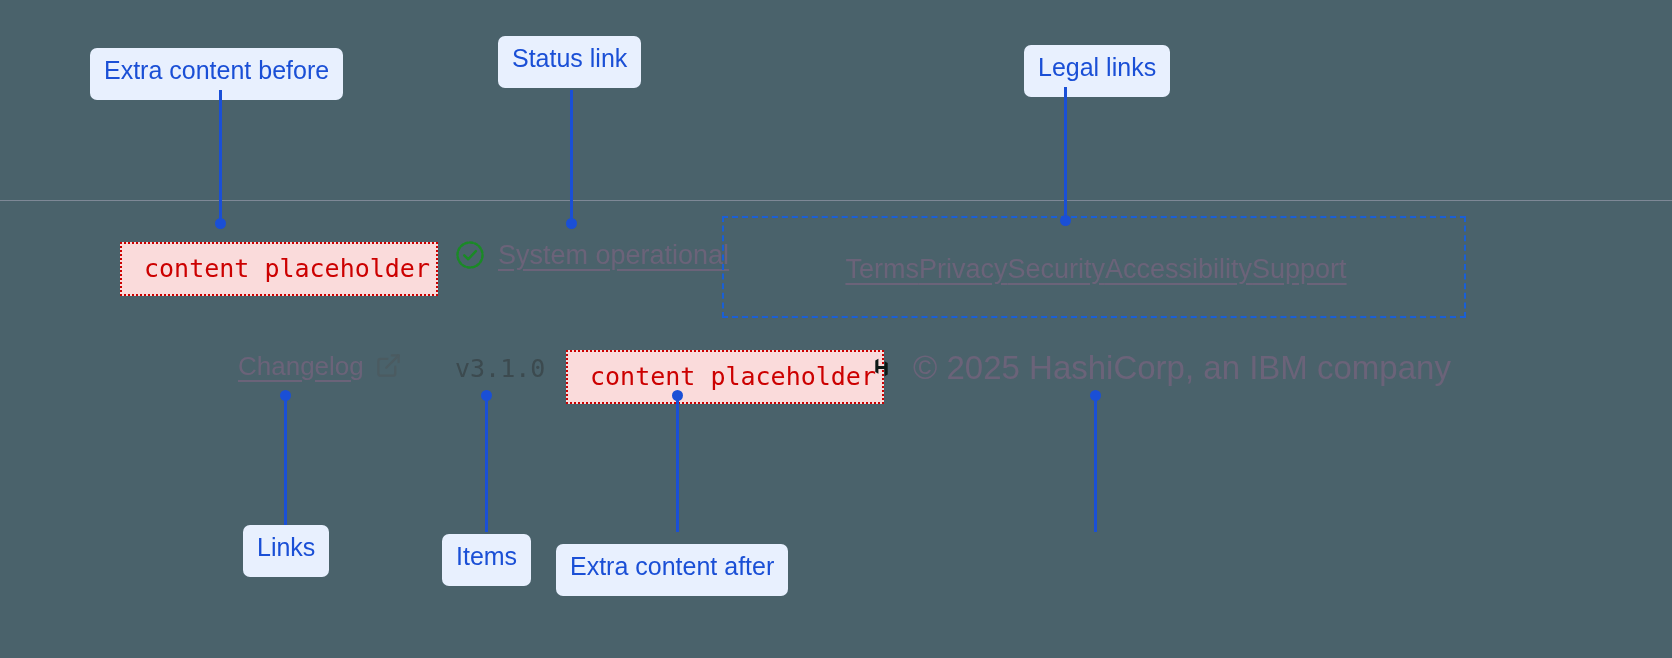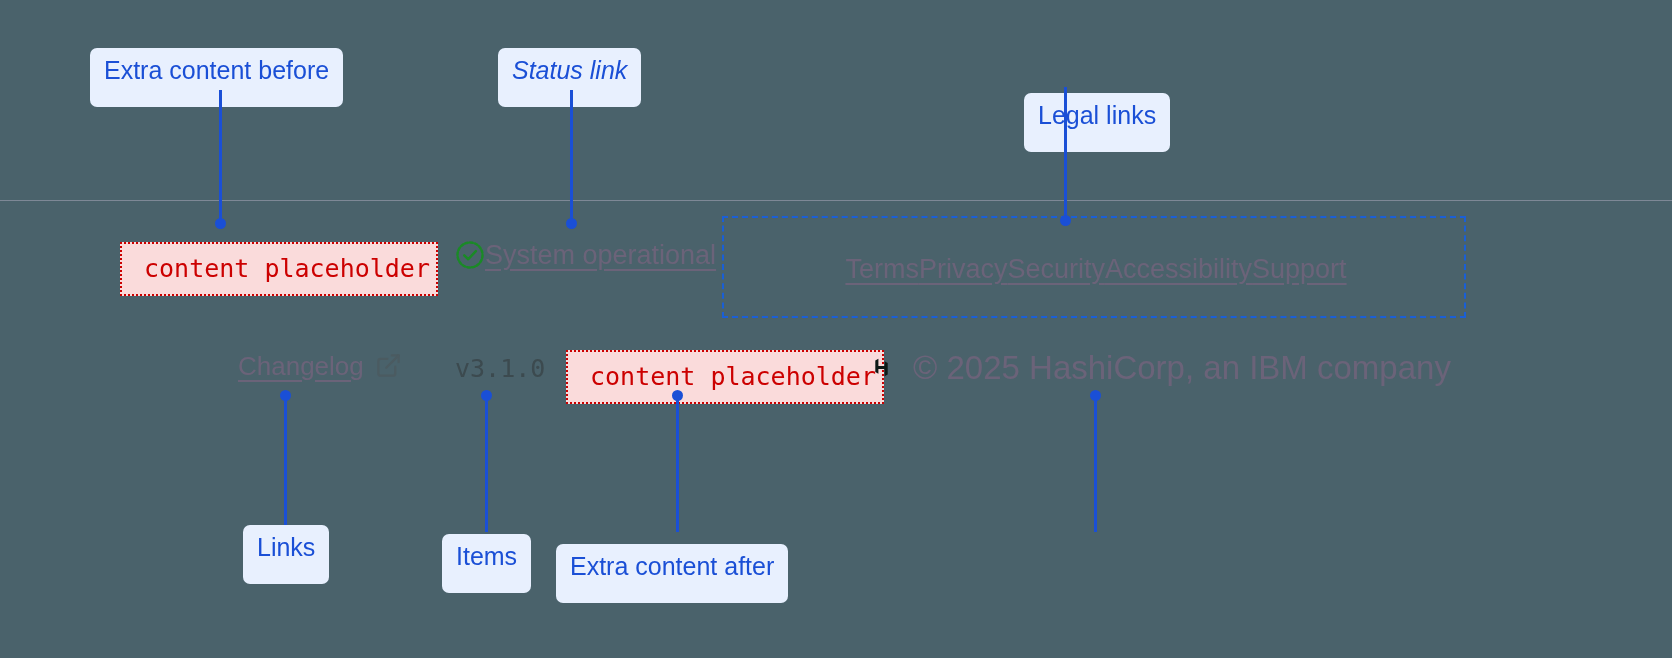--- a/index.html
+++ b/index.html
@@ -21,21 +21,21 @@
   }
 
   
   .callout {
     position: absolute;
     background: #e8f0fe;
     color: #1a4fd6;
     border-radius: 7px;
     font-size: 25px;
     line-height: 1;
-    padding: 10px 14px 24px 14px;
+    padding: 10px 14px 17px 14px;
     white-space: nowrap;
     font-family: "Liberation Sans", sans-serif;
   }
   
   .conn {
     position: absolute;
     width: 3px;
     background: #1a4fd6;
   }
   .dot {
@@ -83,20 +83,21 @@
     cursor: pointer;
   }
   .flink-sm { font-size: 26px; }
 
   
   .status {
     position: absolute;
     left: 455px; top: 40px;
     display: flex;
     align-items: center;
+    gap: 13px;
   }
   .check-icon { width: 30px; height: 30px; display: block; }
 
   
   .legal-box {
     position: absolute;
     left: 722px; top: 16px;
     width: 744px; height: 102px;
     border: 2px dashed #1a5fd6;
   }
@@ -205,25 +206,25 @@
         </span>
         <span class="copy-text">© 2025 HashiCorp, an IBM company</span>
       </div>
     </div>
   </div>
 
   <div class="callout" style="left:90px; top:48px;">Extra content before</div>
   <div class="conn" style="left:219px; top:90px; height:133px;"></div>
   <div class="dot" style="left:215px; top:218px;"></div>
 
-  <div class="callout" style="left:498px; top:48px;font-style:italic;">Status link</div>
+  <div class="callout" style="left:498px; top:36px;">Status link</div>
   <div class="conn" style="left:570px; top:90px; height:133px;"></div>
   <div class="dot" style="left:566px; top:218px;"></div>
 
-  <div class="callout" style="left:1024px; top:45px;margin-top:48px;">Legal links</div>
+  <div class="callout" style="left:1024px; top:45px;">Legal links</div>
   <div class="conn" style="left:1064px; top:87px; height:132px;"></div>
   <div class="dot" style="left:1060px; top:215px;"></div>
 
   <div class="dot" style="left:280px; top:390px;"></div>
   <div class="conn" style="left:284px; top:396px; height:136px;"></div>
   <div class="callout" style="left:243px; top:525px;">Links</div>
 
   <div class="dot" style="left:481px; top:390px;"></div>
   <div class="conn" style="left:485px; top:396px; height:136px;"></div>
   <div class="callout" style="left:442px; top:534px;">Items</div>

